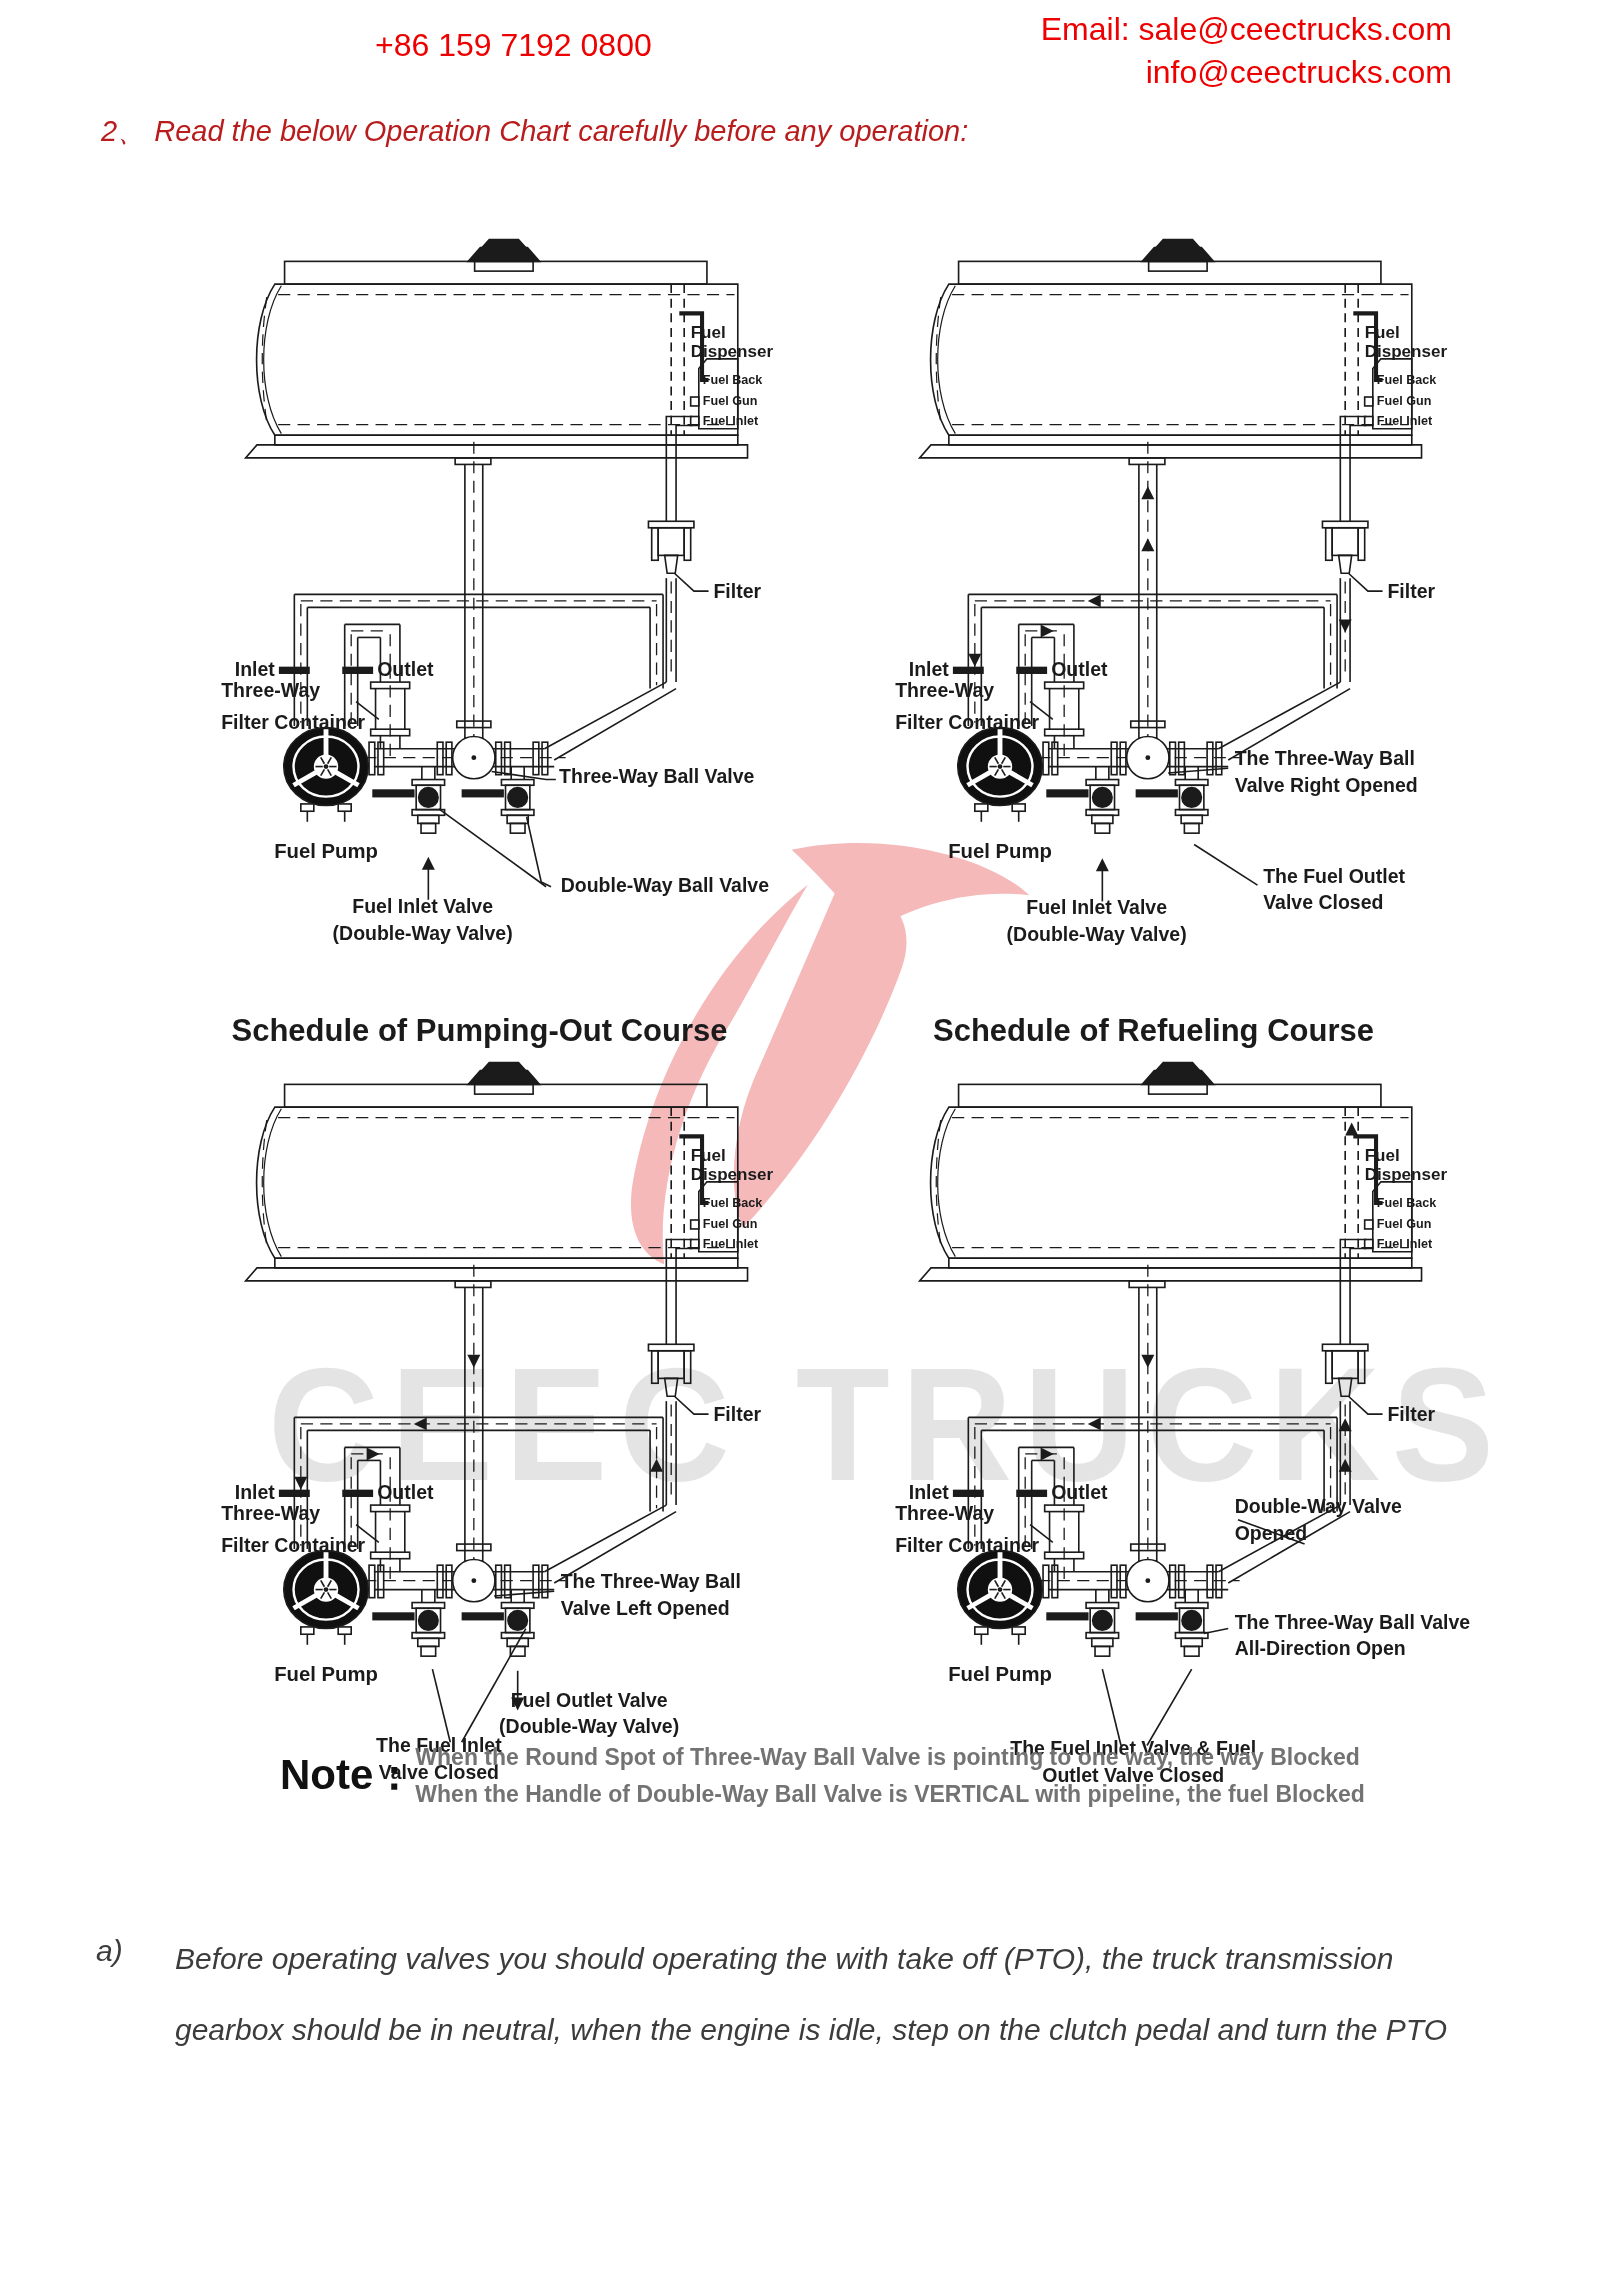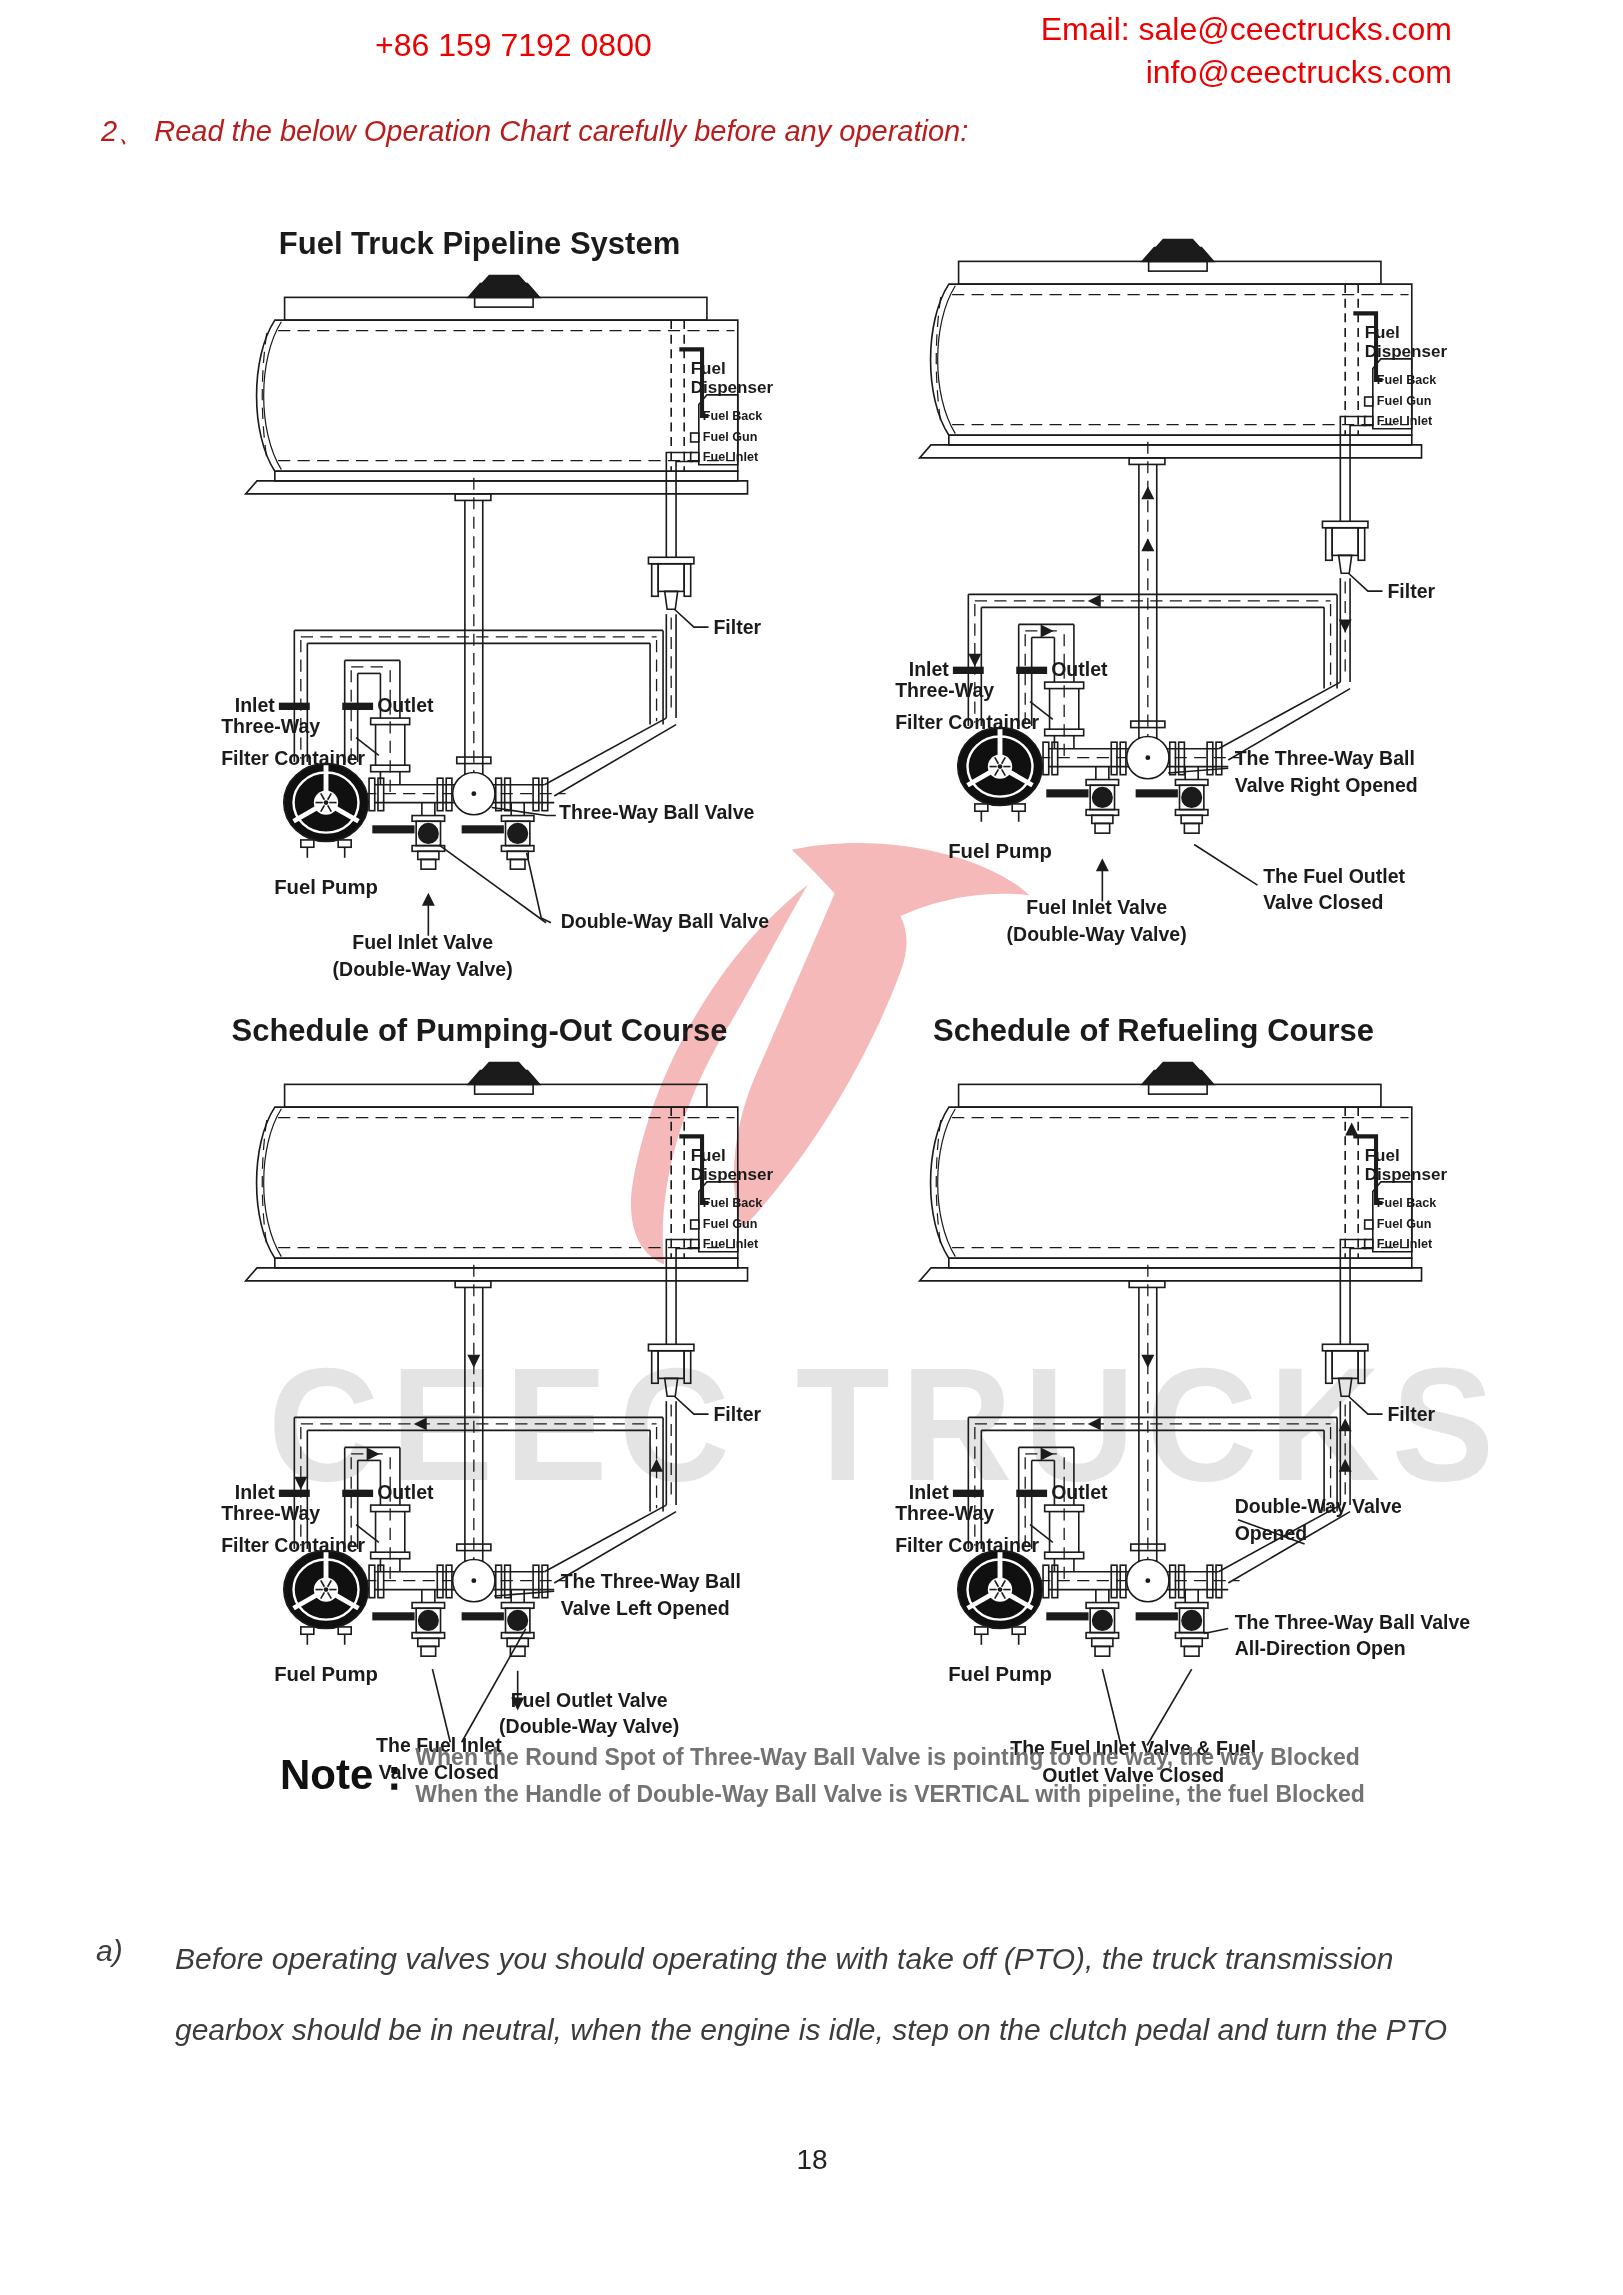--- a/index.html
+++ b/index.html
@@ -61,21 +61,20 @@
   <div class="wm-logo">
     <svg width="520" height="426" viewBox="0 0 640 525">
       <path fill="#f5b9b9" d="M285,12 C395,-12 525,18 578,68 C508,60 438,78 380,115 C350,77 315,40 285,12 Z"></path>
       <path fill="#f5b9b9" d="M345,50 C415,62 440,105 420,160 C380,270 305,395 225,478 C205,430 212,350 245,280 C280,200 315,120 345,50 Z"></path>
       <path fill="#f5b9b9" d="M305,55 C195,140 110,290 88,430 C83,478 97,510 128,523 C118,430 150,320 210,225 C245,165 275,105 305,55 Z"></path>
     </svg>
   </div>
   <div class="wm-text">CEEC TRUCKS</div>
 
   <div class="diagram" id="diag1">
-    <h2 class="dtitle">Fuel Truck Pipeline System</h2>
     <svg id="svg-d1" width="666" height="731" viewBox="0 0 820 900">
         <g stroke="#1b1b1b" stroke-width="2" fill="none">
           <g>
             <rect x="130" y="30" width="520" height="28"></rect>
             <g>
               <path d="M356,30 L444,30 L429,13 L371,13 Z" fill="#1b1b1b"></path>
               <path d="M373,13 L427,13 L418,3 L382,3 Z" fill="#1b1b1b"></path>
               <rect x="364" y="30" width="72" height="12"></rect>
             </g>
             <path d="M118,58 L688,58 L688,244 L118,244 C88,198 88,104 118,58 Z"></path>
@@ -727,15 +726,14 @@
       <div>When the Handle of Double-Way Ball Valve is VERTICAL with pipeline, the fuel Blocked</div>
     </div>
   </div>
 
   <div class="para-a">
     <span class="marker">a)</span>
     <div class="pline">Before operating valves you should operating the with take off (PTO), the truck transmission</div>
     <div class="pline">gearbox should be in neutral, when the engine is idle, step on the clutch pedal and turn the PTO</div>
   </div>
 
-  <div class="pageno">18</div>
 </div>
 
 
 </body></html>

